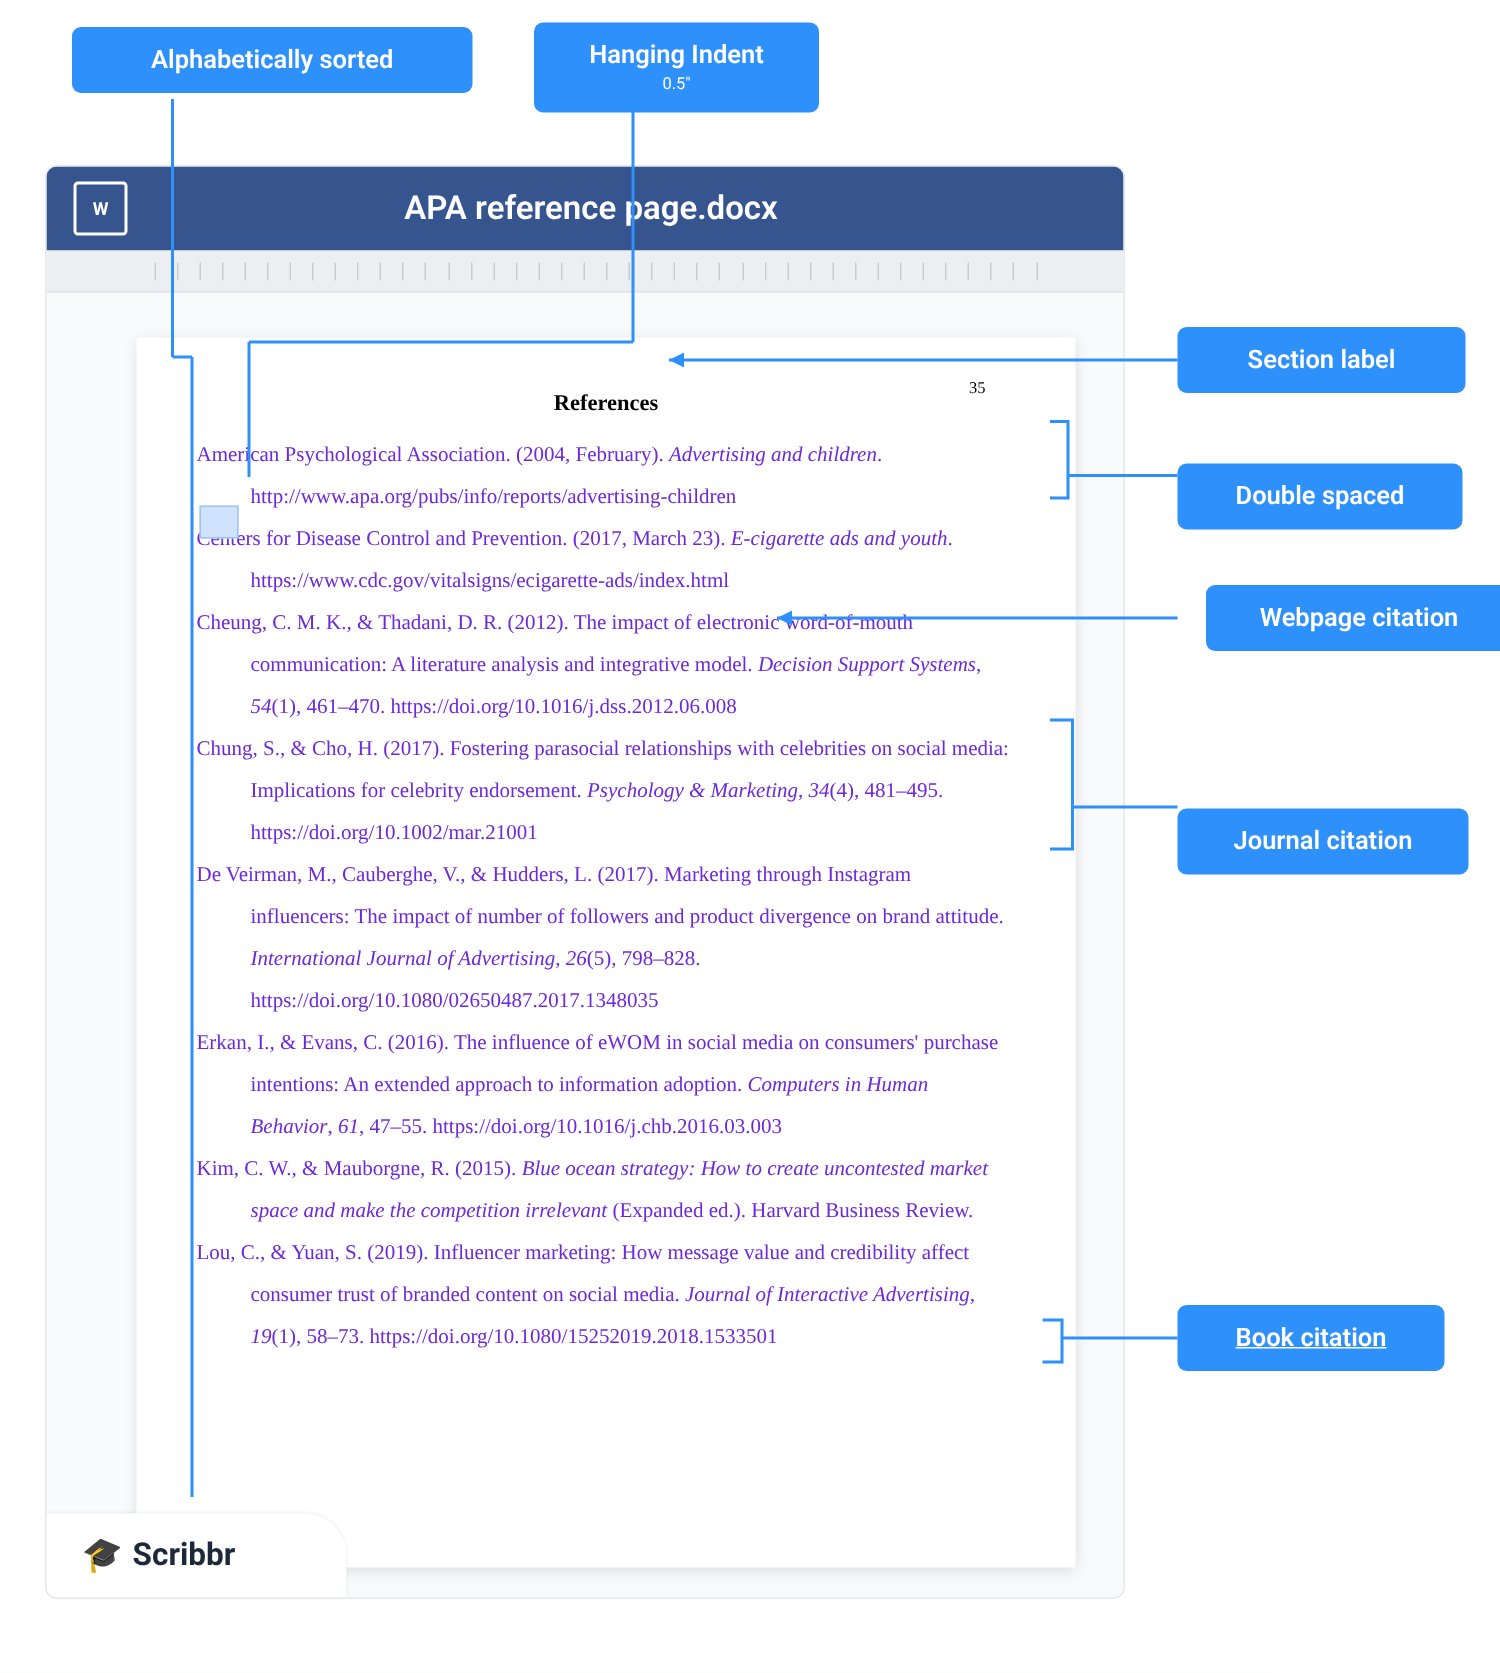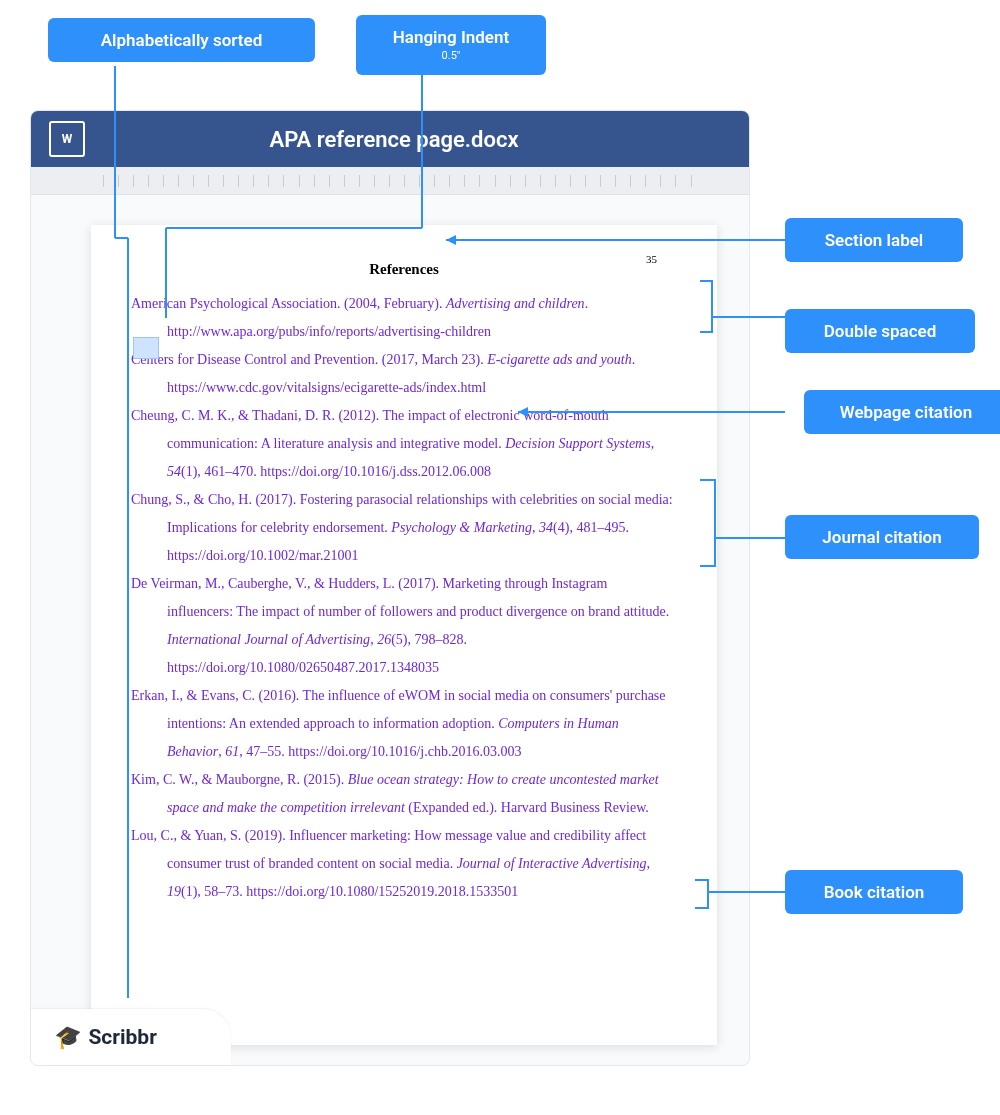--- a/index.html
+++ b/index.html
@@ -154,33 +154,33 @@
 <body>
 
 <div class="callout" style="left:48px; top:18px; width:267px;">
   <span>Alphabetically sorted</span>
 </div>
 <div class="callout" style="left:338px; top:15px; width:190px;margin-left:18px;">
   <span>Hanging Indent</span>
   <span class="sub">0.5"</span>
 </div>
 
-<div class="callout" style="left:785px; top:218px; width:178px;">
+<div class="callout" style="left:785px; top:218px; width:192px;">
   <span>Section label</span>
 </div>
 <div class="callout" style="left:785px; top:309px; width:190px;">
   <span>Double spaced</span>
 </div>
 <div class="callout" style="left:804px; top:390px; width:204px;">
   <span>Webpage citation</span>
 </div>
-<div class="callout" style="left:785px; top:515px; width:194px;">
+<div class="callout" style="left:785px; top:539px; width:194px;">
   <span>Journal citation</span>
 </div>
-<div class="callout" style="left:785px; top:870px; width:178px;">
+<div class="callout" style="left:785px; top:870px; width:178px;text-decoration:underline;">
   <span>Book citation</span>
 </div>
 
 <div class="container">
   <div class="titlebar">
     <div class="word-icon">
       <span>W</span>
     </div>
     <div class="titlebar-text">APA reference page.docx</div>
   </div>

